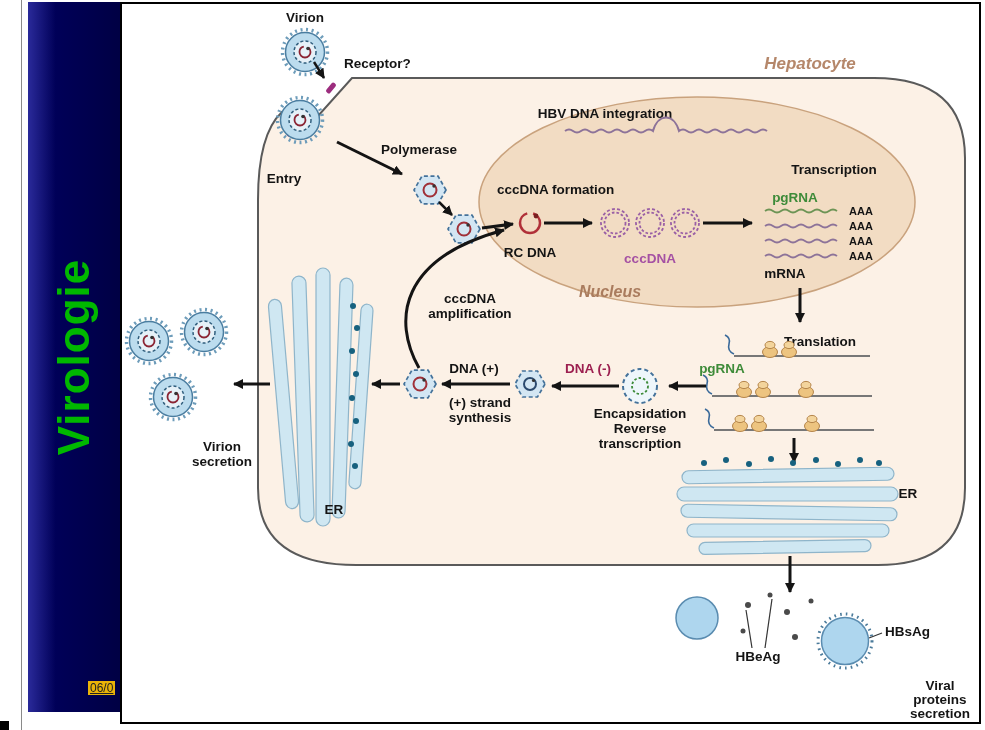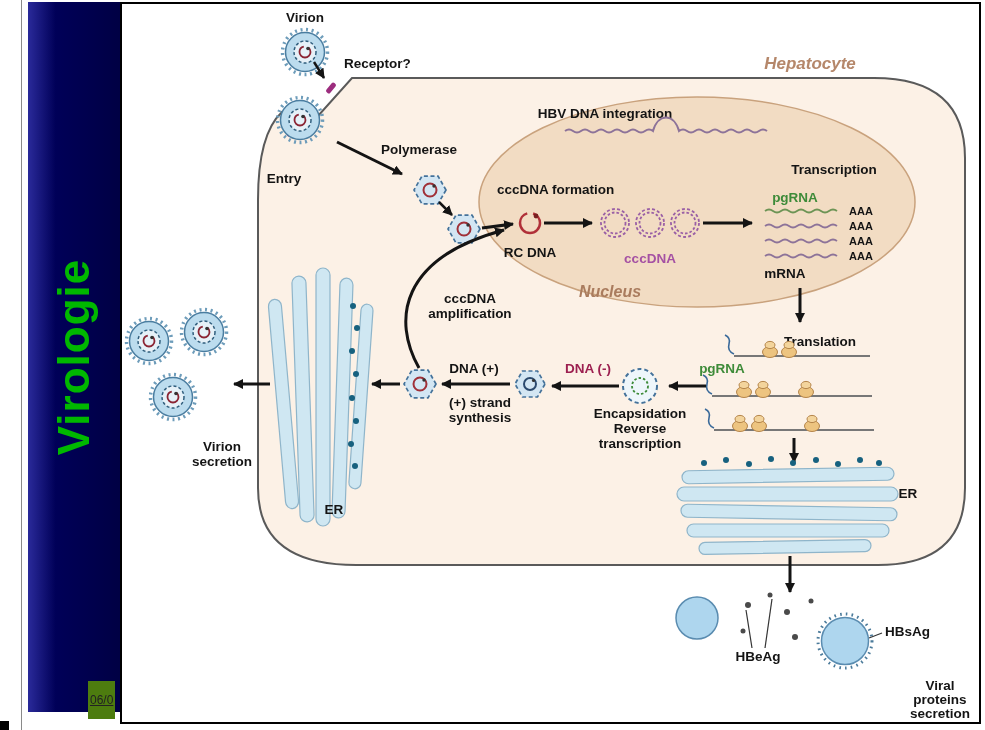--- a/index.html
+++ b/index.html
@@ -17,21 +17,21 @@
     transform:translate(-50%,-50%) rotate(-90deg); transform-origin:center;
     font-weight:bold; font-size:44px; color:#00b800; white-space:nowrap; letter-spacing:1px;
   }
   .figure {
     position:absolute; left:120px; top:2px; width:861px; height:722px;
     border:2px solid #000; background:#fff; box-sizing:border-box;
   }
   .figure svg { display:block; }
   .date {
     position:absolute; left:88px; top:681px; font-size:12px; color:#222;
-    background:#4d7c0f; padding:12px 2px; z-index:5;text-decoration:underline;
+    background:#eab308; padding:0 2px; z-index:5;text-decoration:underline;
   }
   .corner { position:absolute; left:0; top:721px; width:9px; height:9px; background:#000; }
 
   
   .t  { font-family:"Liberation Sans",sans-serif; font-weight:bold; font-size:13.5px; fill:#141414; }
   .ts { font-family:"Liberation Sans",sans-serif; font-weight:bold; font-size:11px; fill:#141414; }
   .ti { font-family:"Liberation Sans",sans-serif; font-weight:bold; font-style:italic; font-size:17px; fill:#b5876a; }
   .ti2{ font-family:"Liberation Sans",sans-serif; font-weight:bold; font-style:italic; font-size:16px; fill:#aa7c5e; }
   .green  { fill:#3e8b39; }
   .purple { fill:#a551a3; }

